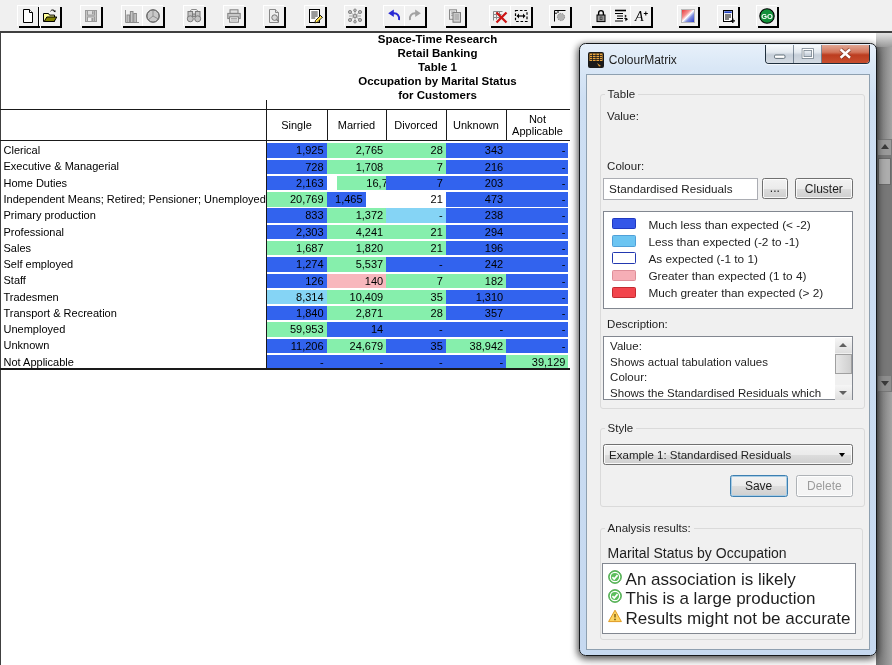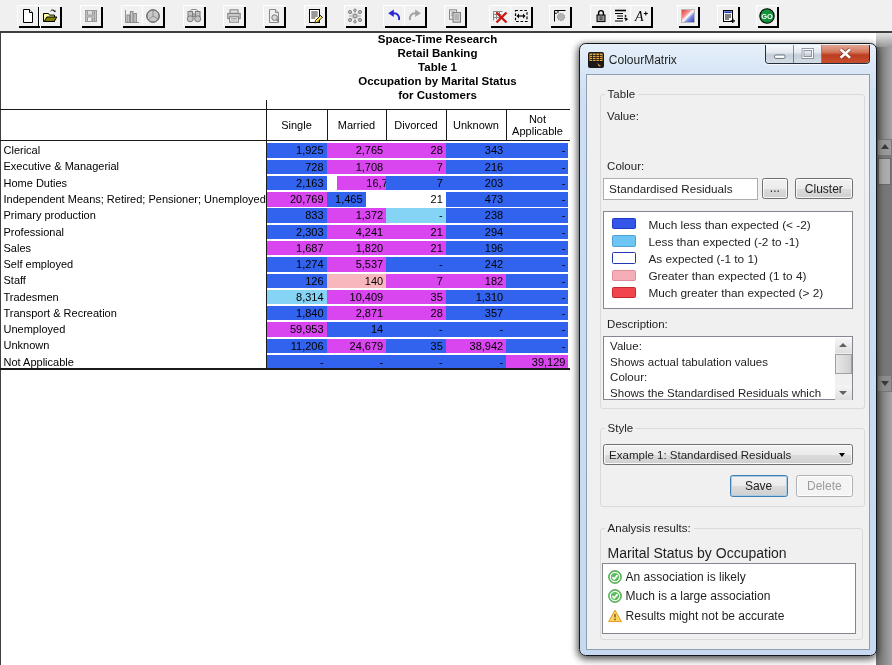--- a/index.html
+++ b/index.html
@@ -18,21 +18,21 @@
 #titleblock{left:0;top:33.2px;width:875px;text-align:center;font-size:11.5px;font-weight:bold;color:#000;line-height:13.9px;}
 .hline{background:#1a1a1a;z-index:5;}
 .vline{background:#1a1a1a;z-index:5;}
 
 .hcell{position:absolute;top:110.2px;height:29.5px;font-size:11px;color:#000;
   display:flex;align-items:center;justify-content:center;text-align:center;line-height:12px;}
 
 .row{position:absolute;left:0;height:16.27px;font-size:11px;color:#000;}
 .rl{position:absolute;left:3.5px;top:0;height:16.27px;line-height:16.27px;white-space:nowrap;}
 .cell{position:absolute;top:1.2px;height:14.4px;line-height:14.4px;text-align:right;box-sizing:border-box;padding-right:3px;}
-.cB{background:#3263EE}.cR{background:#d946ef}.cL{background:#85D4F5}.cP{background:#F8B7BD}.cW{background:#fff}
+.cB{background:#3263EE}.cR{background:#86efac}.cL{background:#85D4F5}.cP{background:#F8B7BD}.cW{background:#fff}
 
 
 #sliver{left:876px;top:32.6px;width:16px;height:632.4px;background:linear-gradient(90deg,#6E6E6E,#A4A4A4);}
 #sliver .sb-track{position:absolute;left:0;top:106px;width:16px;height:253px;background:#787878;}
 #sliver .sb-up{position:absolute;left:2px;top:107px;width:13px;height:15px;background:#9A9A9A;}
 #sliver .sb-dn{position:absolute;left:2px;top:343.5px;width:13px;height:15px;background:#8E8E8E;}
 #sliver .sb-th{position:absolute;left:2px;top:125px;width:13px;height:27px;background:#ADADAD;border:1px solid #6A6A6A;box-sizing:border-box;}
 .arr{width:0;height:0;position:absolute;}
 
 #dialog{left:578.8px;top:43.4px;width:298px;height:613px;
@@ -64,21 +64,21 @@
   font-size:11.7px;color:#1E1E1E;padding-left:5px;}
 .btn{position:absolute;height:21.5px;border:1px solid #707070;border-radius:2.5px;box-shadow:inset 0 0 0 1px rgba(255,255,255,.8);
   background:linear-gradient(180deg,#F2F2F2 0%,#EBEBEB 50%,#DDDDDD 51%,#CFCFCF 100%);
   font-size:12px;color:#1E1E1E;text-align:center;box-sizing:border-box;}
 .whitebox{position:absolute;background:#fff;border:1px solid #828790;box-sizing:border-box;}
 .lgrow{position:absolute;left:0;width:100%;height:17.05px;}
 .lgsw{position:absolute;left:8.2px;top:1.6px;width:24.2px;height:11.1px;border-radius:1.5px;box-sizing:border-box;}
 .lgtx{position:absolute;left:44.3px;top:1.2px;font-size:11.8px;color:#1E1E1E;}
 .dsc{font-size:11.5px;color:#1E1E1E;line-height:15.4px;}
 .resrow{position:absolute;left:0;width:100%;height:19.7px;}
-.restx{position:absolute;left:22.5px;top:2.6px;font-size:12px;color:#1E1E1E;}
+.restx{position:absolute;left:22.5px;top:2.6px;font-size:17px;color:#1E1E1E;}
 .resic{position:absolute;left:5px;top:2.5px;width:14px;height:14px;}
 
 </style>
 </head>
 <body>
 <div class="abs" id="docbg"></div>
 <div class="abs" id="toolbar">
 <div class="tbtn" style="left:17px">
       <svg width="16" height="16">
         <path d="M3.5 1.5h6l3 3v10h-9z" fill="#fff" stroke="#000"></path>
@@ -490,21 +490,21 @@
             <path d="M4.4 7.2l1.8 1.9 3.4-4" fill="none" stroke="#fff" stroke-width="1.7"></path>
           </svg>
           <div class="restx">An association is likely</div>
         </div>
     <div class="resrow" style="top:22.8px">
           <svg class="resic" viewBox="0 0 14 14">
             <circle cx="7" cy="7" r="6.4" fill="#5CBE5C" stroke="#3E9E3E" stroke-width=".8"></circle>
             <circle cx="7" cy="7" r="4.7" fill="none" stroke="#fff" stroke-width="1.2"></circle>
             <path d="M4.4 7.2l1.8 1.9 3.4-4" fill="none" stroke="#fff" stroke-width="1.7"></path>
           </svg>
-          <div class="restx">Much is a large association</div>
+          <div class="restx">This is a large production</div>
         </div>
     <div class="resrow" style="top:43px">
           <svg class="resic" viewBox="0 0 14 14">
             <path d="M7 1.2L13.4 12.6H.6z" fill="#FCD462" stroke="#E09A20" stroke-width="1"></path>
             <path d="M7 5v3.6" stroke="#7A5A10" stroke-width="1.4"></path>
             <circle cx="7" cy="10.4" r=".9" fill="#7A5A10"></circle>
           </svg>
           <div class="restx">Results might not be accurate</div>
         </div>
   </div>

